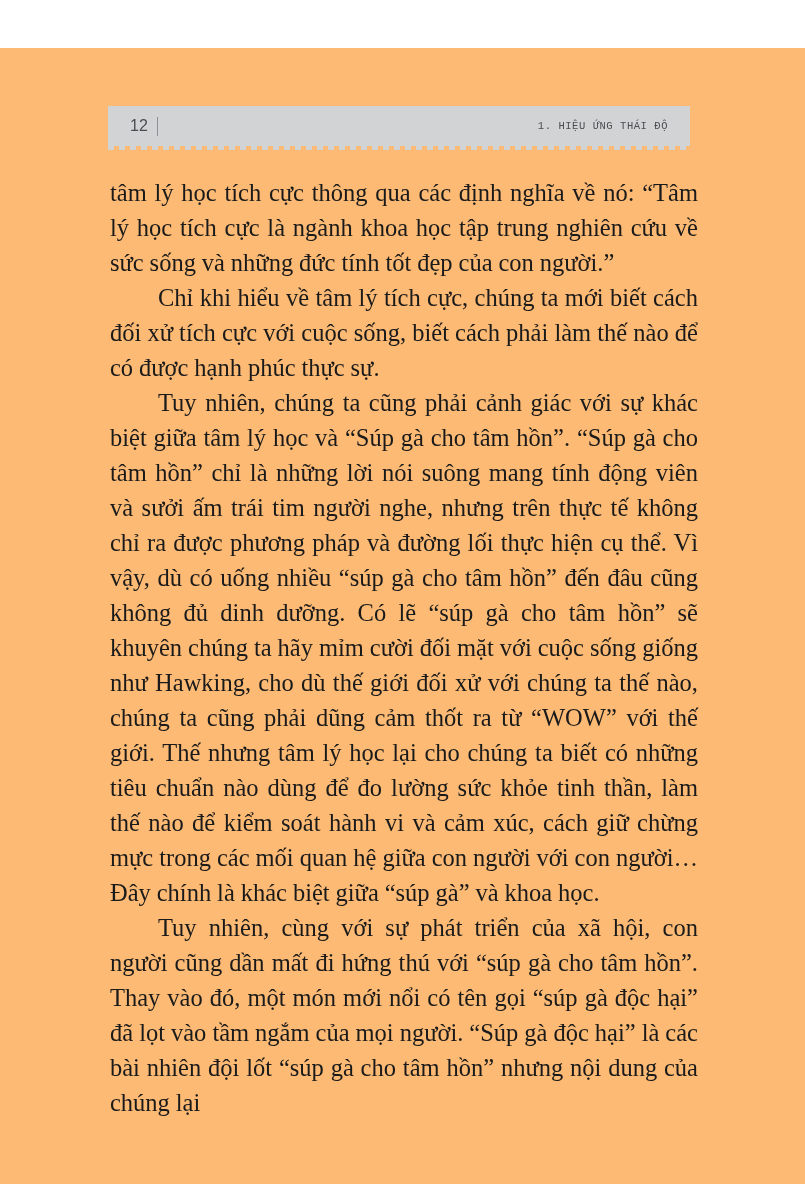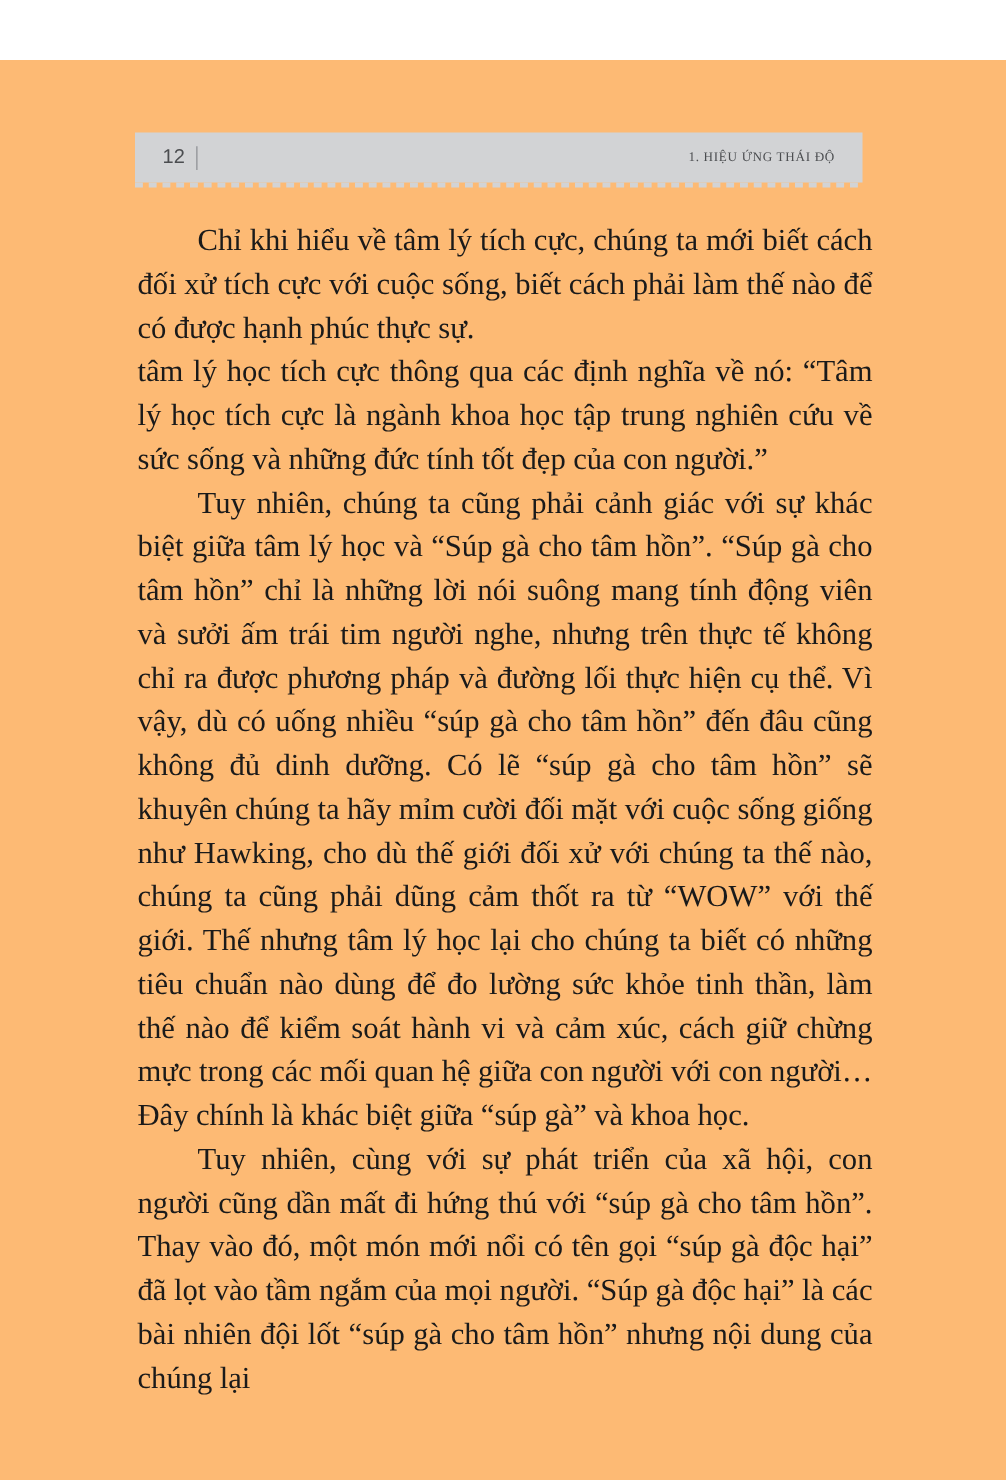--- a/index.html
+++ b/index.html
@@ -73,21 +73,21 @@
   }
 
   .folio-rule {
     display: block;
     width: 1px;
     height: 19px;
     background: #8d9094;
   }
 
   .running-title {
-    font-family: Liberation Serif, serif;
+    font-family: Liberation Mono, monospace;
     font-size: 10.5px;
     letter-spacing: 0.55px;
     color: #4b4d50;
     text-transform: uppercase;
     white-space: nowrap;
   }
 
   
   .text-column {
     position: absolute;
@@ -125,19 +125,19 @@
       <div class="folio-group">
         <span class="folio">12</span>
         <span class="folio-rule"></span>
       </div>
       <span class="running-title">1. HIỆU ỨNG THÁI ĐỘ</span>
     </div>
     <div class="header-band-edge"></div>
   </div>
 
   <div class="text-column">
+    <p class="para">tâm lý học tích cực thông qua các định nghĩa về nó: “Tâm lý học tích cực là ngành khoa học tập trung nghiên cứu về sức sống và những đức tính tốt đẹp của con người.”</p>
     <p class="para indent">Chỉ khi hiểu về tâm lý tích cực, chúng ta mới biết cách đối xử tích cực với cuộc sống, biết cách phải làm thế nào để có được hạnh phúc thực sự.</p>
-    <p class="para">tâm lý học tích cực thông qua các định nghĩa về nó: “Tâm lý học tích cực là ngành khoa học tập trung nghiên cứu về sức sống và những đức tính tốt đẹp của con người.”</p>
     <p class="para indent">Tuy nhiên, chúng ta cũng phải cảnh giác với sự khác biệt giữa tâm lý học và “Súp gà cho tâm hồn”. “Súp gà cho tâm hồn” chỉ là những lời nói suông mang tính động viên và sưởi ấm trái tim người nghe, nhưng trên thực tế không chỉ ra được phương pháp và đường lối thực hiện cụ thể. Vì vậy, dù có uống nhiều “súp gà cho tâm hồn” đến đâu cũng không đủ dinh dưỡng. Có lẽ “súp gà cho tâm hồn” sẽ khuyên chúng ta hãy mỉm cười đối mặt với cuộc sống giống như Hawking, cho dù thế giới đối xử với chúng ta thế nào, chúng ta cũng phải dũng cảm thốt ra từ “WOW” với thế giới. Thế nhưng tâm lý học lại cho chúng ta biết có những tiêu chuẩn nào dùng để đo lường sức khỏe tinh thần, làm thế nào để kiểm soát hành vi và cảm xúc, cách giữ chừng mực trong các mối quan hệ giữa con người với con người… Đây chính là khác biệt giữa “súp gà” và khoa học.</p>
     <p class="para indent">Tuy nhiên, cùng với sự phát triển của xã hội, con người cũng dần mất đi hứng thú với “súp gà cho tâm hồn”. Thay vào đó, một món mới nổi có tên gọi “súp gà độc hại” đã lọt vào tầm ngắm của mọi người. “Súp gà độc hại” là các bài nhiên đội lốt “súp gà cho tâm hồn” nhưng nội dung của chúng lại</p>
   </div>
 
 </div>
 
 </body></html>

